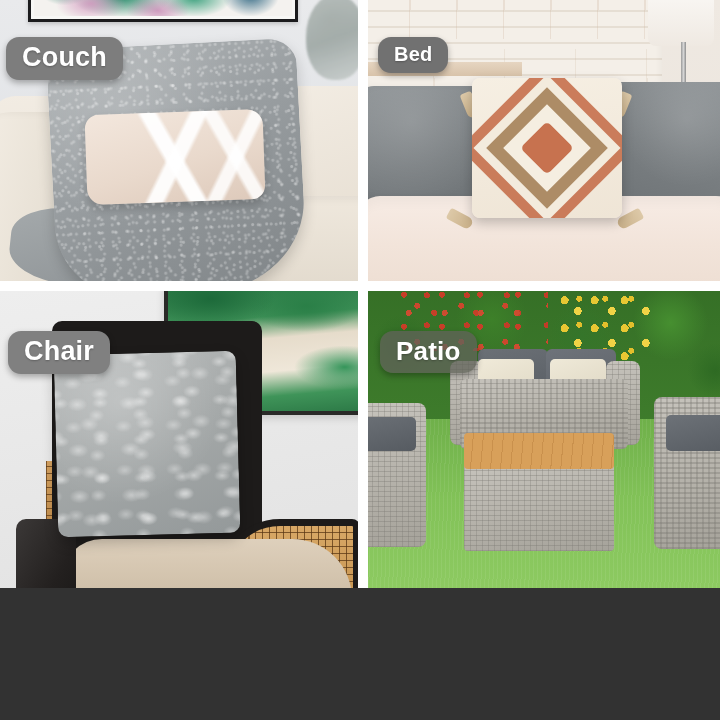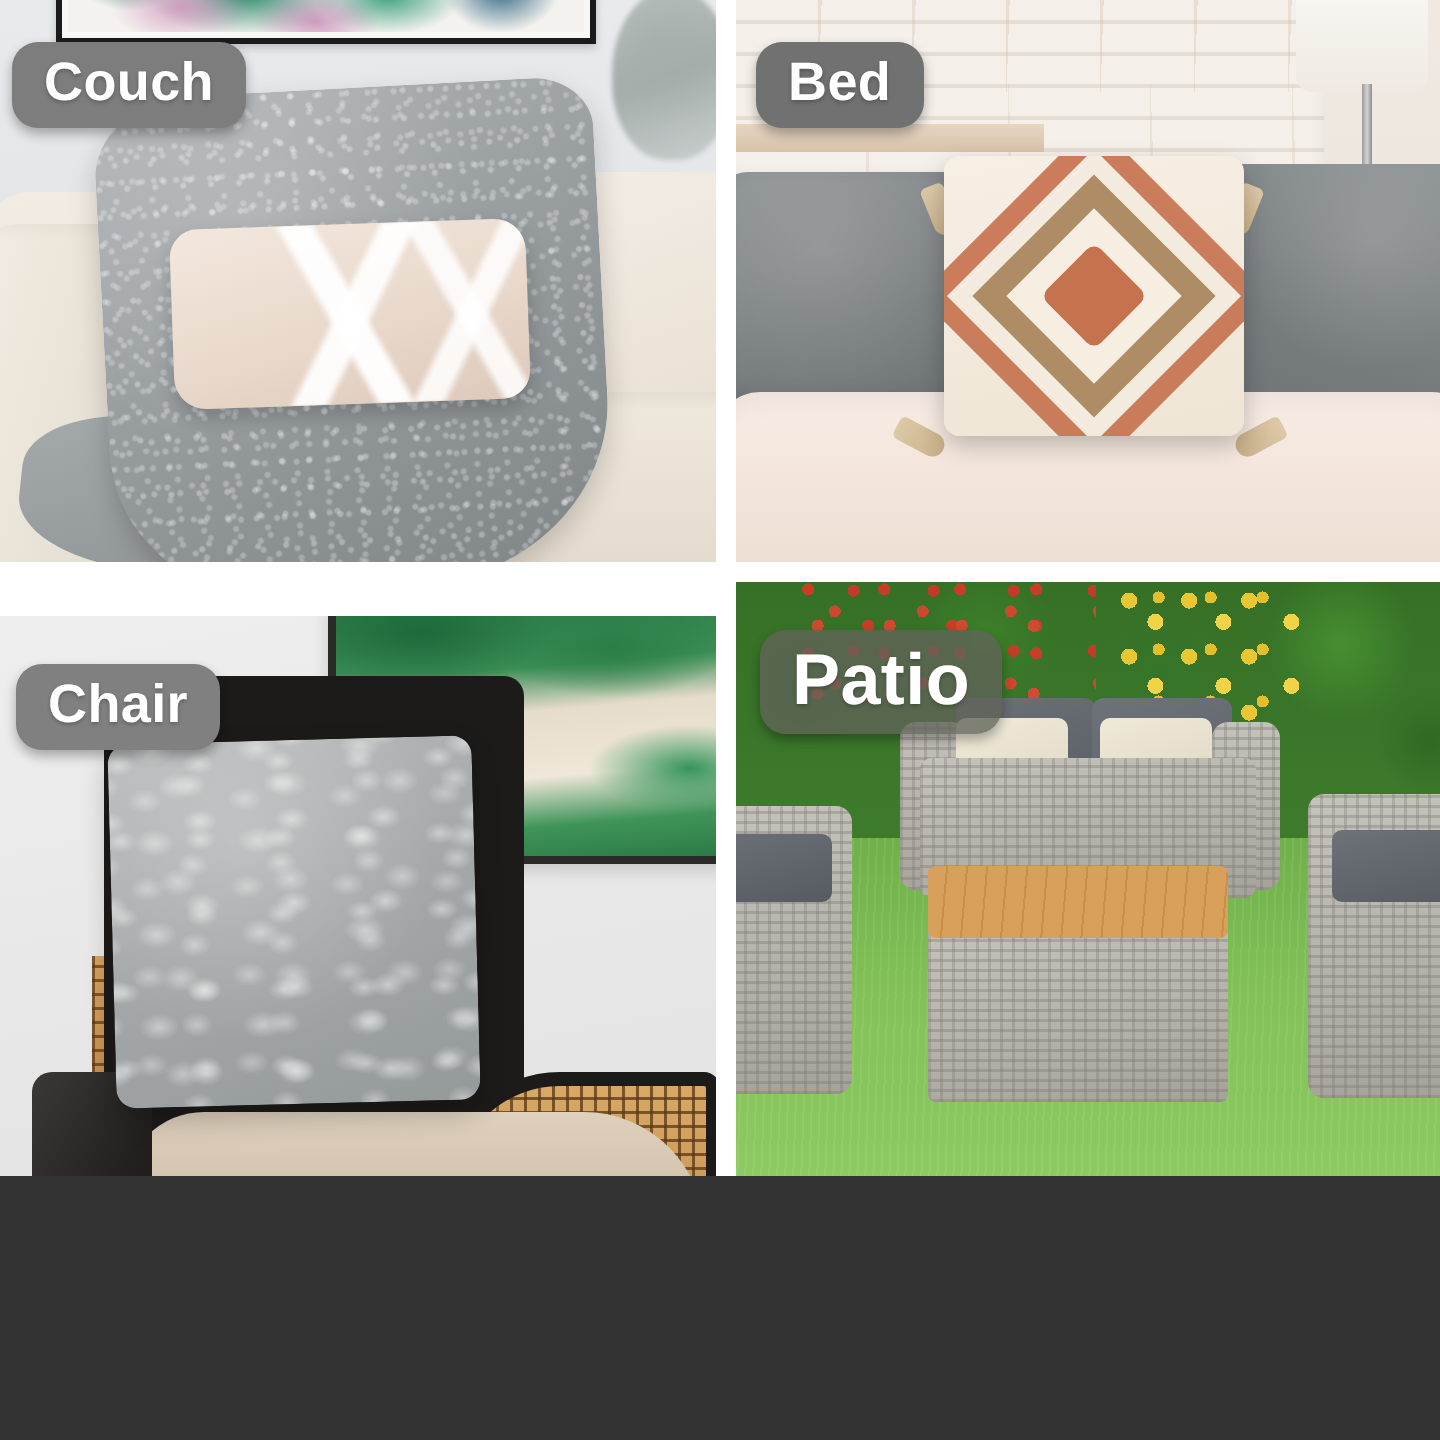--- a/index.html
+++ b/index.html
@@ -17,21 +17,21 @@
 
   
   .grid{
     position:absolute;left:0;top:0;
     width:720px;height:588px;
     background:#ffffff;
   }
   .cell{position:absolute;overflow:hidden;background:#e8e8e8;}
   .cell-couch{left:0;   top:0;   width:358px;height:281px;}
   .cell-bed{  left:368px;top:0;   width:352px;height:281px;}
-  .cell-chair{left:0;   top:308px;width:358px;height:379px;}
+  .cell-chair{left:0;   top:291px;width:358px;height:379px;}
   .cell-patio{left:368px;top:291px;width:352px;height:297px;}
 
   .scene{position:absolute;inset:0;}
   .scene > *{position:absolute;}
 
   
   .couch-wall{inset:0;background:linear-gradient(180deg,#e9eaec 0%,#e3e5e8 45%,#dfe1e4 100%);}
   .couch-art-frame{
     left:28px;top:-34px;width:270px;height:56px;
     background:#f7f7f5;border:3px solid #1b1b1d;box-sizing:border-box;
@@ -328,25 +328,26 @@
   .badge{
     position:absolute;z-index:6;
     display:flex;align-items:center;justify-content:center;
     color:#ffffff;font-weight:bold;
     font-family:"Liberation Sans", sans-serif;
     letter-spacing:.2px;line-height:1;
     border-radius:13px;
     box-shadow:0 3px 6px rgba(0,0,0,.3);
     white-space:nowrap;
     text-shadow:0 1px 2px rgba(0,0,0,.25);
+    margin-top:16px;
   }
   .badge-couch{left:6px; top:21px; padding:7px 16px 9px 16px;font-size:27px;background:#7d7d7d;}
-  .badge-bed{  left:10px;top:21px; padding:7px 16px 9px 16px;font-size:27px;background:#717171;}
+  .badge-bed{  left:10px;top:21px; padding:7px 16px 9px 16px;font-size:20px;background:#717171;}
   .badge-chair{left:8px; top:24px; padding:7px 16px 9px 16px;font-size:27px;background:#808080;}
-  .badge-patio{left:12px;top:24px; padding:7px 16px 9px 16px;font-size:36px;background:rgba(96,99,88,.78);}
+  .badge-patio{left:12px;top:24px; padding:7px 16px 9px 16px;font-size:26px;background:rgba(96,99,88,.78);}
 
   
   .footer{
     position:absolute;left:0;top:588px;width:720px;height:132px;
     background:#323232;
     display:flex;flex-direction:column;
     align-items:center;justify-content:center;
     text-align:center;
   }
   .footer-title{

